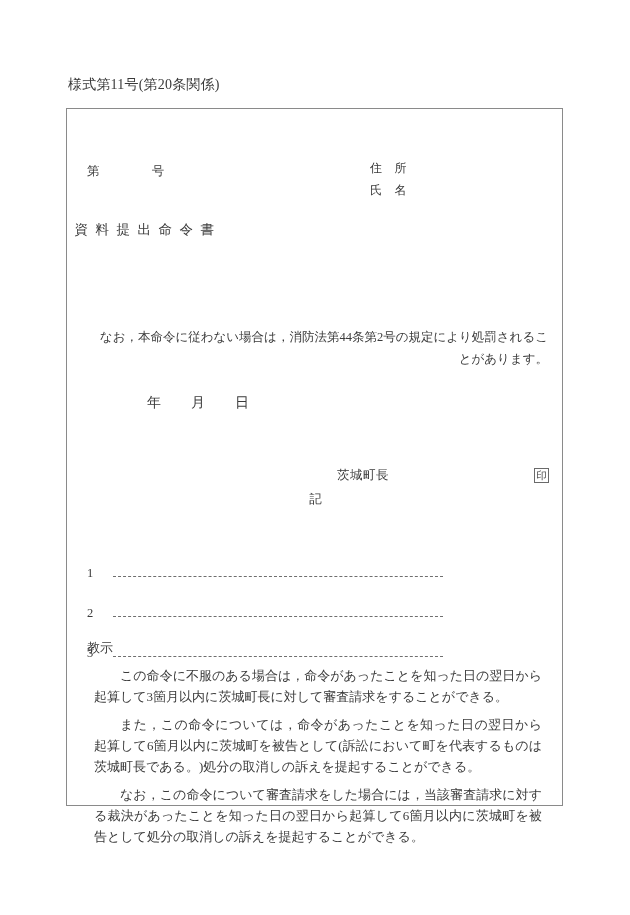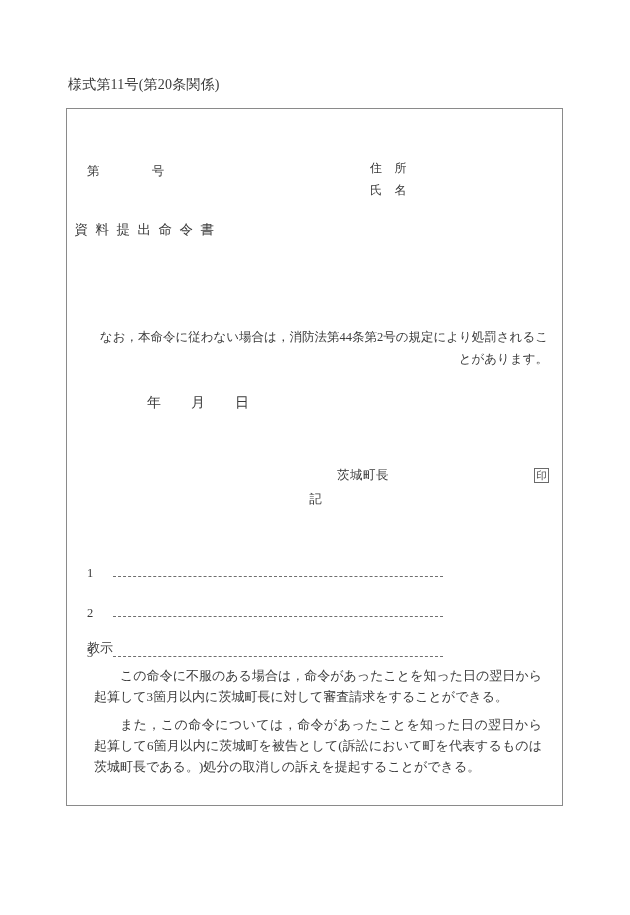--- a/index.html
+++ b/index.html
@@ -246,17 +246,18 @@
         <div class="item">
           <span class="item-no">3</span>
           <span class="item-rule"></span>
         </div>
       </div>
 
       <div class="kyoji">
         <div class="kyoji-head">教示</div>
         <p>この命令に不服のある場合は，命令があったことを知った日の翌日から起算して3箇月以内に茨城町長に対して審査請求をすることができる。</p>
         <p>また，この命令については，命令があったことを知った日の翌日から起算して6箇月以内に茨城町を被告として(訴訟において町を代表するものは茨城町長である。)処分の取消しの訴えを提起することができる。</p>
+        <p>なお，この命令について審査請求をした場合には，当該審査請求に対する裁決があったことを知った日の翌日から起算して6箇月以内に茨城町を被告として処分の取消しの訴えを提起することができる。</p>
       </div>
 
     </div>
   </div>
 </div>
 
 </body></html>

